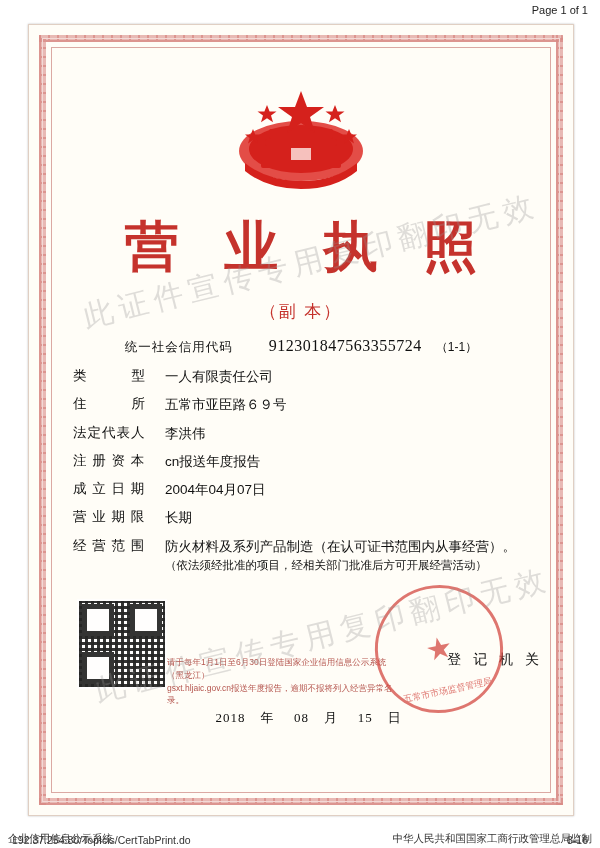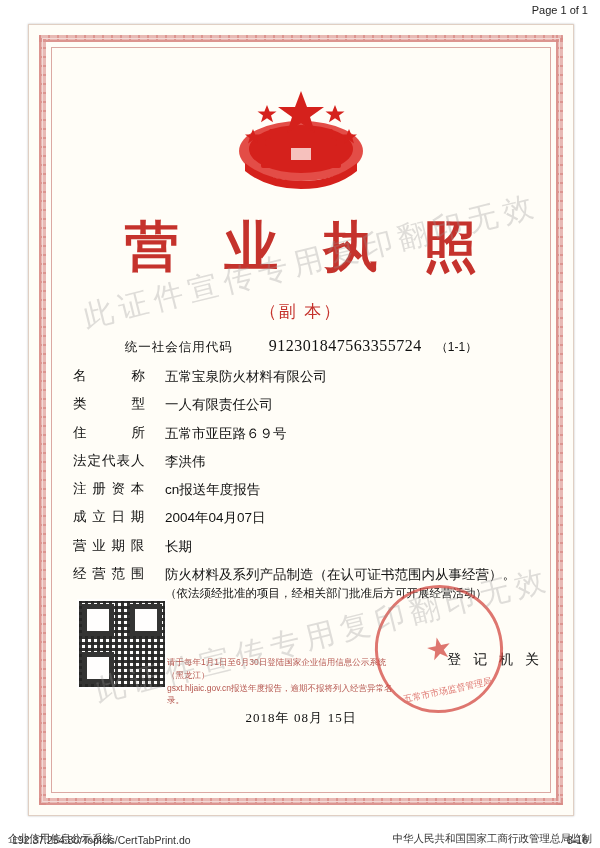--- a/index.html
+++ b/index.html
@@ -168,21 +168,21 @@
 
   .notice{
     position:absolute;left:108px;right:150px;bottom:78px;
     font-size:8.5px;line-height:1.5;color:#b5564f;
   }
 
   .date-line{
     position:absolute;left:0;right:0;bottom:58px;
     text-align:center;font-size:13px;color:#111;letter-spacing:1px;
   }
-  .date-line .n{margin:0 0;font-family:"Liberation Serif",serif;}
+  .date-line .n{margin:0 15px;font-family:"Liberation Serif",serif;}
 
   .bottom-bar{
     position:absolute;left:0;right:0;bottom:2px;
     display:flex;justify-content:space-between;
     font-size:10.5px;color:#333;
     padding:0 8px;
   }
 
   
   .wm{
@@ -242,24 +242,20 @@
     <div class="subtitle">（副 本）</div>
 
     <div class="credit-row">
       <span class="credit-label">统一社会信用代码</span>
       <span class="credit-code">912301847563355724</span>
       <span class="credit-seq">（1-1）</span>
     </div>
 
     <table class="fields">
       <tbody>
-          <tr>
-        <td class="lab">名　　称</td>
-        <td class="val">五常宝泉防火材料有限公司</td>
-      </tr>
       <tr>
         <td class="lab">类　　型</td>
         <td class="val">一人有限责任公司</td>
       </tr>
       <tr>
         <td class="lab">住　　所</td>
         <td class="val">五常市亚臣路６９号</td>
       </tr>
       <tr>
         <td class="lab tight">法定代表人</td>

